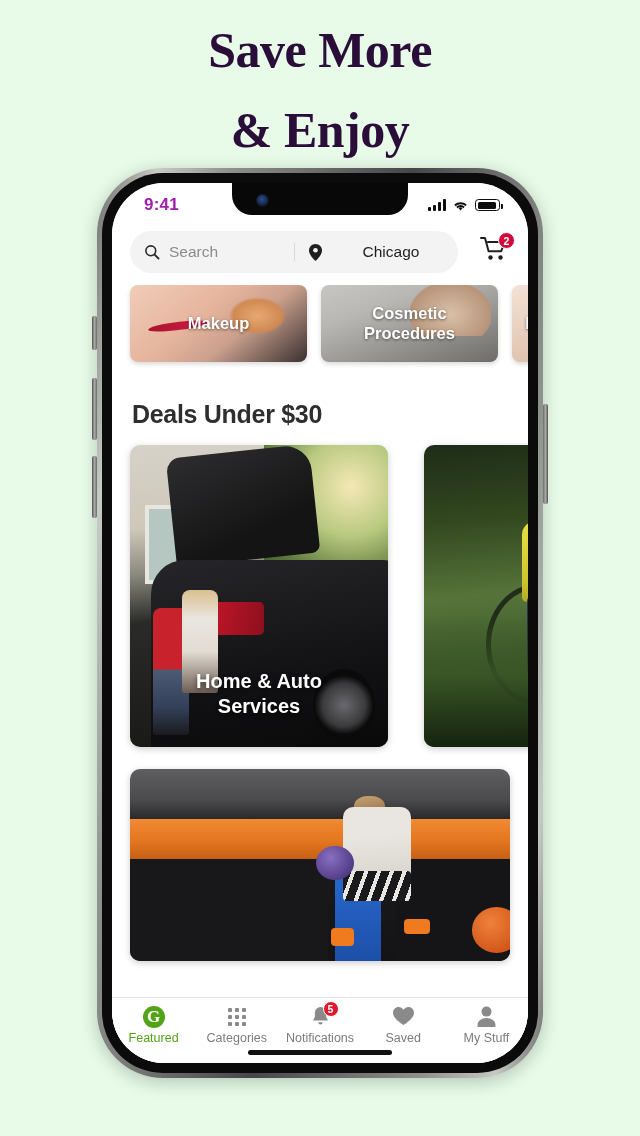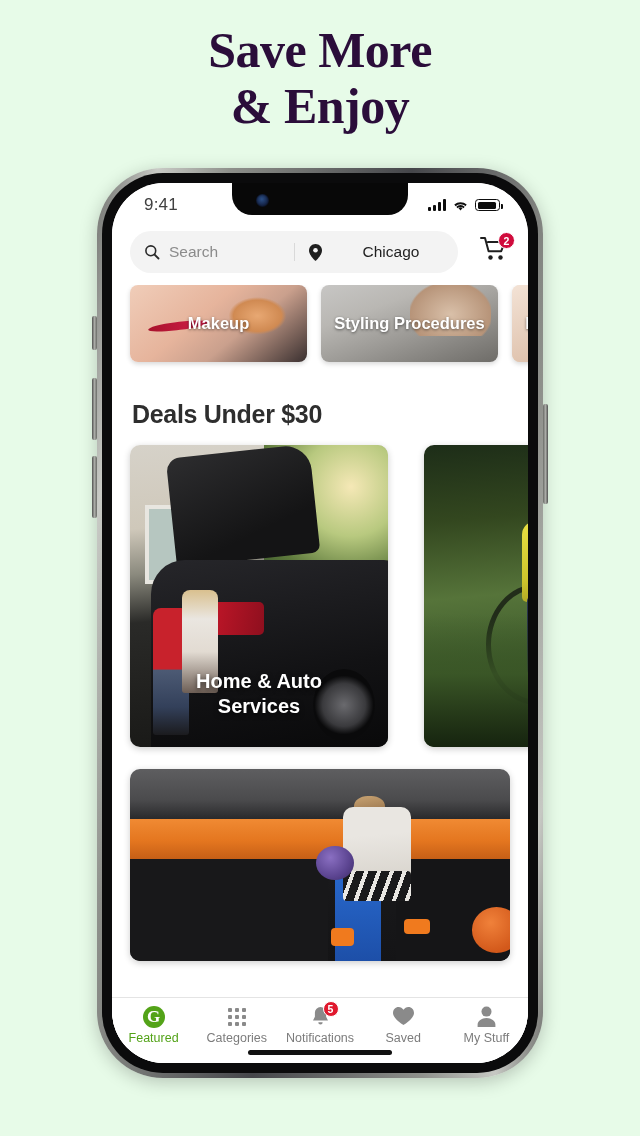--- a/index.html
+++ b/index.html
@@ -16,21 +16,21 @@
   .headline {
     position: absolute; top: 22px; left: 0; width: 640px;
     text-align: center;
     font-family: "Liberation Serif", serif;
     font-weight: bold;
     font-size: 50px;
     line-height: 1.12;
     color: #2b0d3a;
     letter-spacing: -0.5px;
   }
-  .headline .l2 { display: block; }
+  .headline .l2 { display: block; margin-top: 24px; }
 
   
   .phone {
     position: absolute; left: 97px; top: 168px;
     width: 446px; height: 910px;
     border-radius: 66px;
     background: linear-gradient(100deg,#6f706d 0%,#c9cbc6 10%,#8e908b 22%,#45464a 52%,#8f918c 80%,#c6c8c3 92%,#6b6c69 100%);
     padding: 5px;
     box-shadow: 0 4px 18px rgba(0,0,0,.22);
   }
@@ -72,21 +72,21 @@
   }
 
   
   .statusbar {
     position: relative; z-index: 30;
     height: 44px; display: flex; align-items: center;
     justify-content: space-between;
     padding: 0 28px 0 32px;
     background: #fff;
   }
-  .clock { font-size: 17px; font-weight: normal; color: #404040; letter-spacing: .2px; }
+  .clock { font-size: 17px; font-weight: bold; color: #a21caf; letter-spacing: .2px; }
   .status-right { display: flex; align-items: center; gap: 6px; }
   .bars { display: flex; align-items: flex-end; gap: 2px; height: 12px; }
   .bars i { display:block; width: 3px; background: #0d0d0d; border-radius: 1px; }
   .bars i:nth-child(1){height:4px}.bars i:nth-child(2){height:6px}
   .bars i:nth-child(3){height:9px}.bars i:nth-child(4){height:12px}
   .batt { width: 25px; height: 12px; border: 1.6px solid #0d0d0d; border-radius: 3.5px; position: relative; }
   .batt::after { content:""; position:absolute; right:-4px; top:3.5px; width:2px; height:5px; background:#0d0d0d; border-radius:0 1px 1px 0; }
   .batt i { position: absolute; left: 1.5px; top: 1.5px; bottom: 1.5px; width: 18px; background: #0d0d0d; border-radius: 1.5px; }
 
   
@@ -329,21 +329,21 @@
 
         <div class="content">
 
           <div class="cat-row">
             <div class="cat-card">
               <div class="cat-img img-makeup"></div>
               <div class="label">Makeup</div>
             </div>
             <div class="cat-card">
               <div class="cat-img img-cosmetic"></div>
-              <div class="label">Styling Procedures</div>
+              <div class="label">Cosmetic Procedures</div>
             </div>
             <div class="cat-card">
               <div class="cat-img img-blowout"></div>
               <div class="label">Blowouts &amp; Styling</div>
             </div>
           </div>
 
           <div class="section-title">Deals Under $30</div>
 
           <div class="deal-row">

